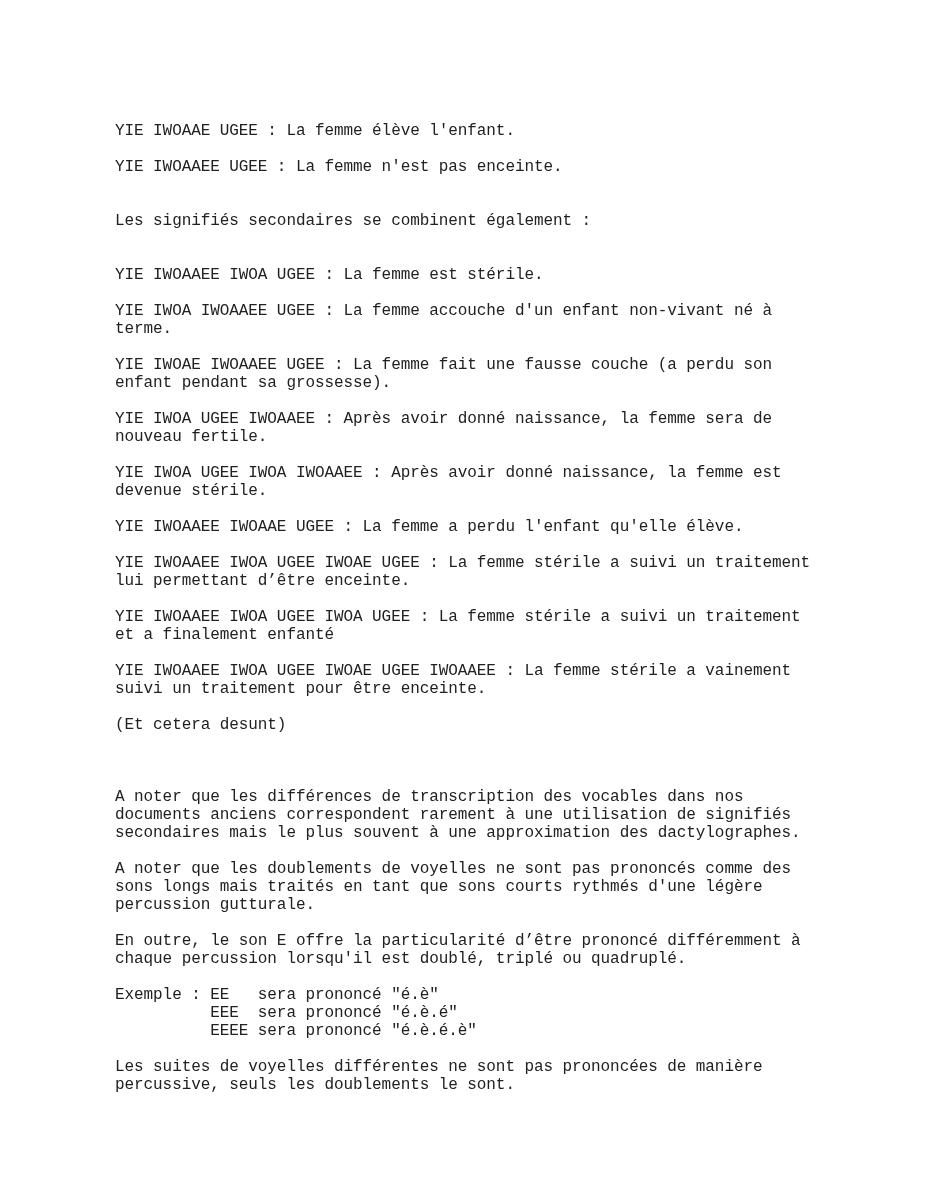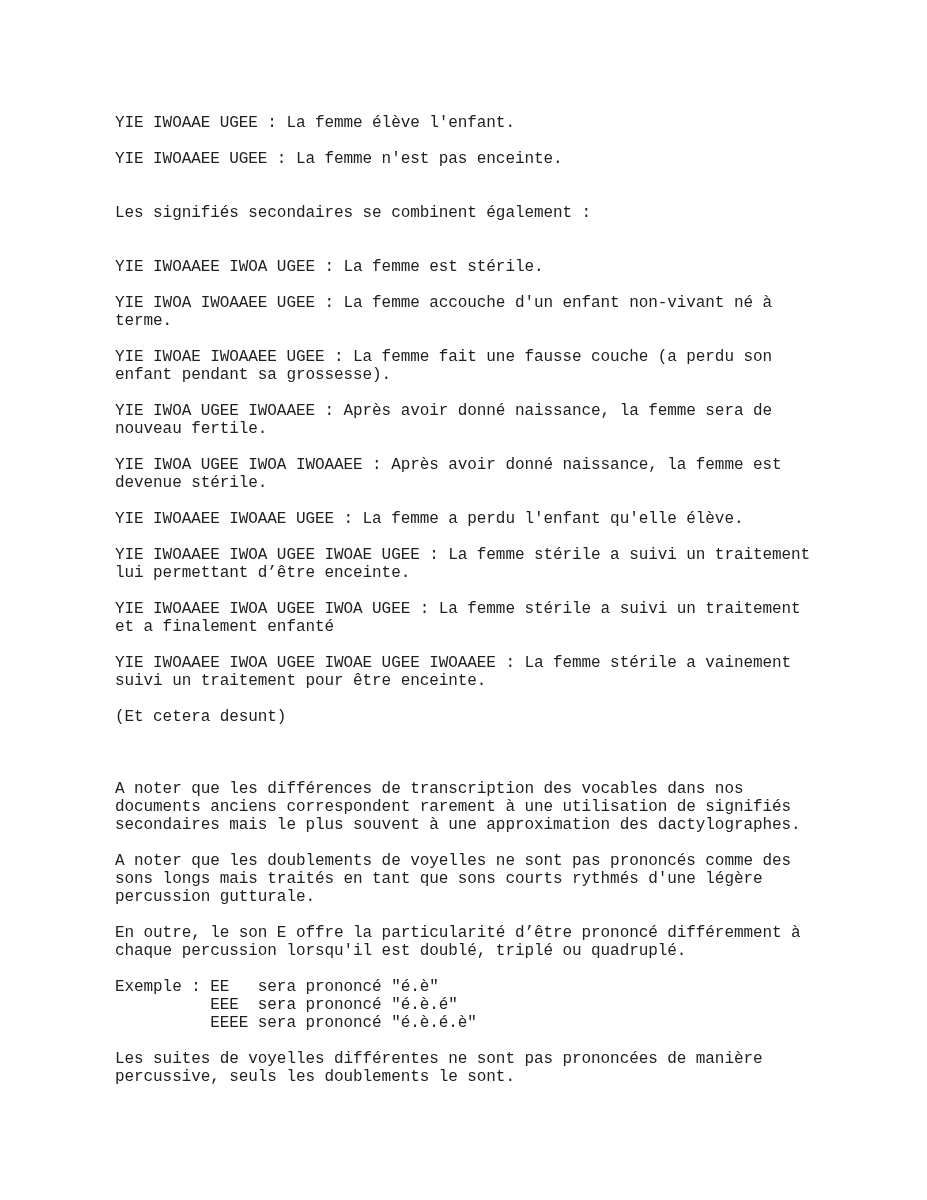--- a/index.html
+++ b/index.html
@@ -10,21 +10,21 @@
     width: 927px;
     height: 1200px;
     background: #ffffff;
     overflow: hidden;
     position: relative;
     font-family: "Liberation Mono", "DejaVu Sans Mono", monospace;
   }
   .page {
     position: absolute;
     left: 0;
-    top: 0;
+    top: 8px;
     width: 927px;
     height: 948px;
     background: #ffffff;
   }
   .doc-text {
     position: absolute;
     left: 115px;
     top: 114px;
     margin: 0;
     font-family: "Liberation Mono", "DejaVu Sans Mono", monospace;

